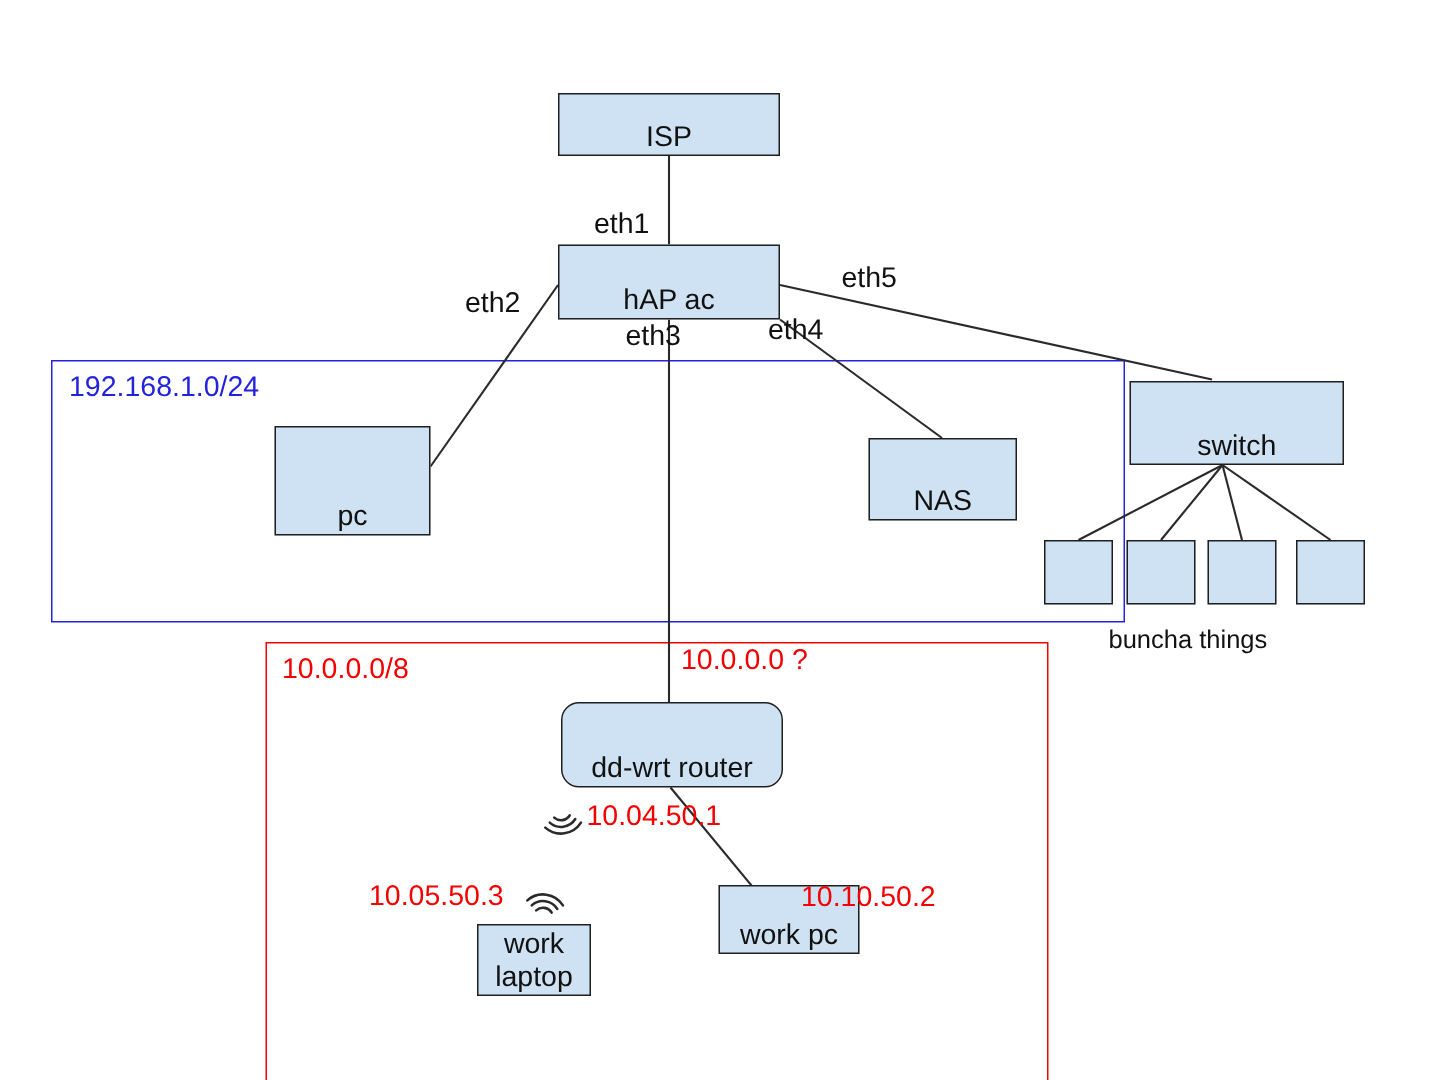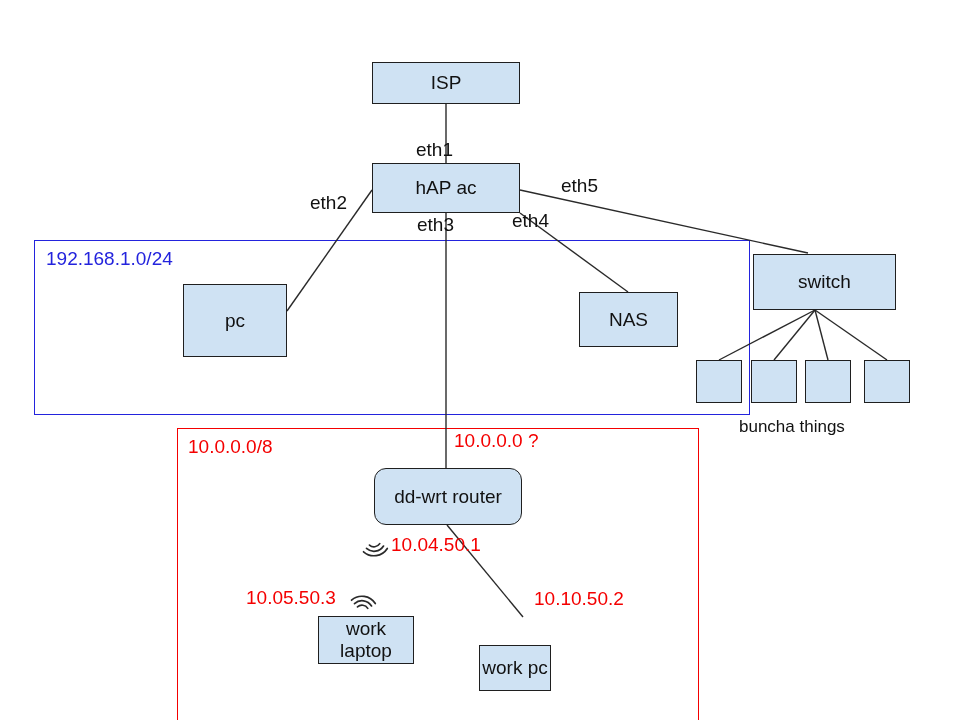--- a/index.html
+++ b/index.html
@@ -14,21 +14,21 @@
   .zone { position:absolute; box-sizing:border-box; }
   .zone.lan  { border:1.6px solid #2323dd; }
   .zone.work { border:1.6px solid #f40000; }
   .zone-label { position:absolute; font-size:19px; white-space:nowrap; }
   .zone.lan  .zone-label { color:#2323dd; left:11px; top:7px; }
   .zone.work .zone-label { color:#f40000; left:10px; top:7px; }
 
   .node {
     position:absolute; box-sizing:border-box;
     background:#cfe2f3; border:1.6px solid #1f1f1f;
-    display:flex; align-items:center; justify-content:center;
+    display:flex; align-items:flex-end; justify-content:center;
     font-size:19px; color:#111; text-align:center; line-height:1.15;
   }
   .node .lbl { white-space:pre-line; }
 
   .floating { position:absolute; font-size:19px; color:#111; white-space:nowrap; }
   .floating.red { color:#f40000; }
   .floating.small { font-size:17px; }
 </style>
 </head>
 <body>
@@ -88,30 +88,30 @@
 
   <div class="node" style="left:696px; top:360px; width:46px; height:43px;"></div>
   <div class="node" style="left:751px; top:360px; width:46px; height:43px;"></div>
   <div class="node" style="left:805px; top:360px; width:46px; height:43px;"></div>
   <div class="node" style="left:864px; top:360px; width:46px; height:43px;"></div>
 
   <div class="node" style="left:374px; top:468px; width:148px; height:57px;border-radius:12px;">
     <span class="lbl">dd-wrt router</span>
   </div>
 
-  <div class="node" style="left:318px; top:616px; width:96px; height:48px;">
+  <div class="node" style="left:318px; top:616px; width:76px; height:48px;">
     <span class="lbl">work
 laptop</span>
   </div>
 
-  <div class="node" style="left:479px; top:645px; width:72px; height:46px;">
+  <div class="node" style="left:479px; top:590px; width:94px; height:46px;">
     <span class="lbl">work pc</span>
   </div>
 
-  <span class="floating" style="left:416px; top:139px;">eth1</span>
+  <span class="floating" style="left:396px; top:139px;">eth1</span>
   <span class="floating" style="left:310px; top:192px;">eth2</span>
   <span class="floating" style="left:417px; top:214px;">eth3</span>
   <span class="floating" style="left:512px; top:210px;">eth4</span>
   <span class="floating" style="left:561px; top:175px;">eth5</span>
 
   <span class="floating red" style="left:454px; top:430px;">10.0.0.0 ?</span>
   <span class="floating red" style="left:391px; top:534px;">10.04.50.1</span>
   <span class="floating red" style="left:246px; top:587px;">10.05.50.3</span>
   <span class="floating red" style="left:534px; top:588px;">10.10.50.2</span>
   <span class="floating small" style="left:739px; top:417px;">buncha things</span>

